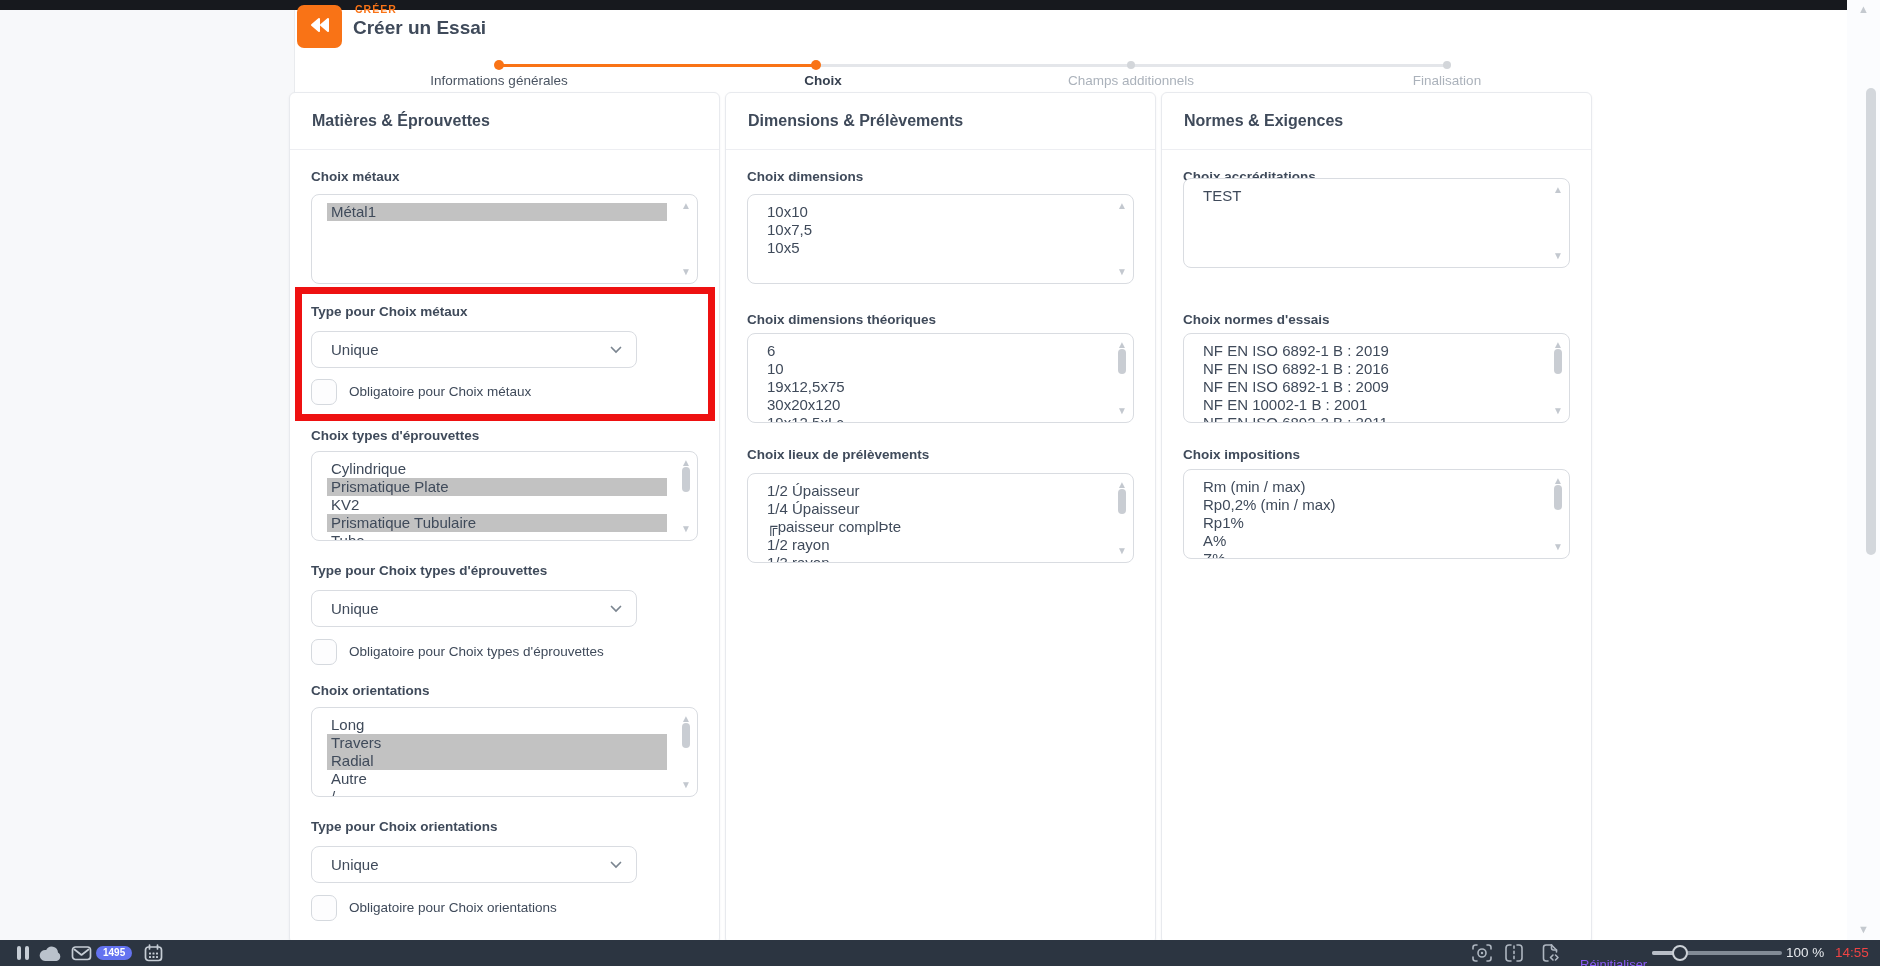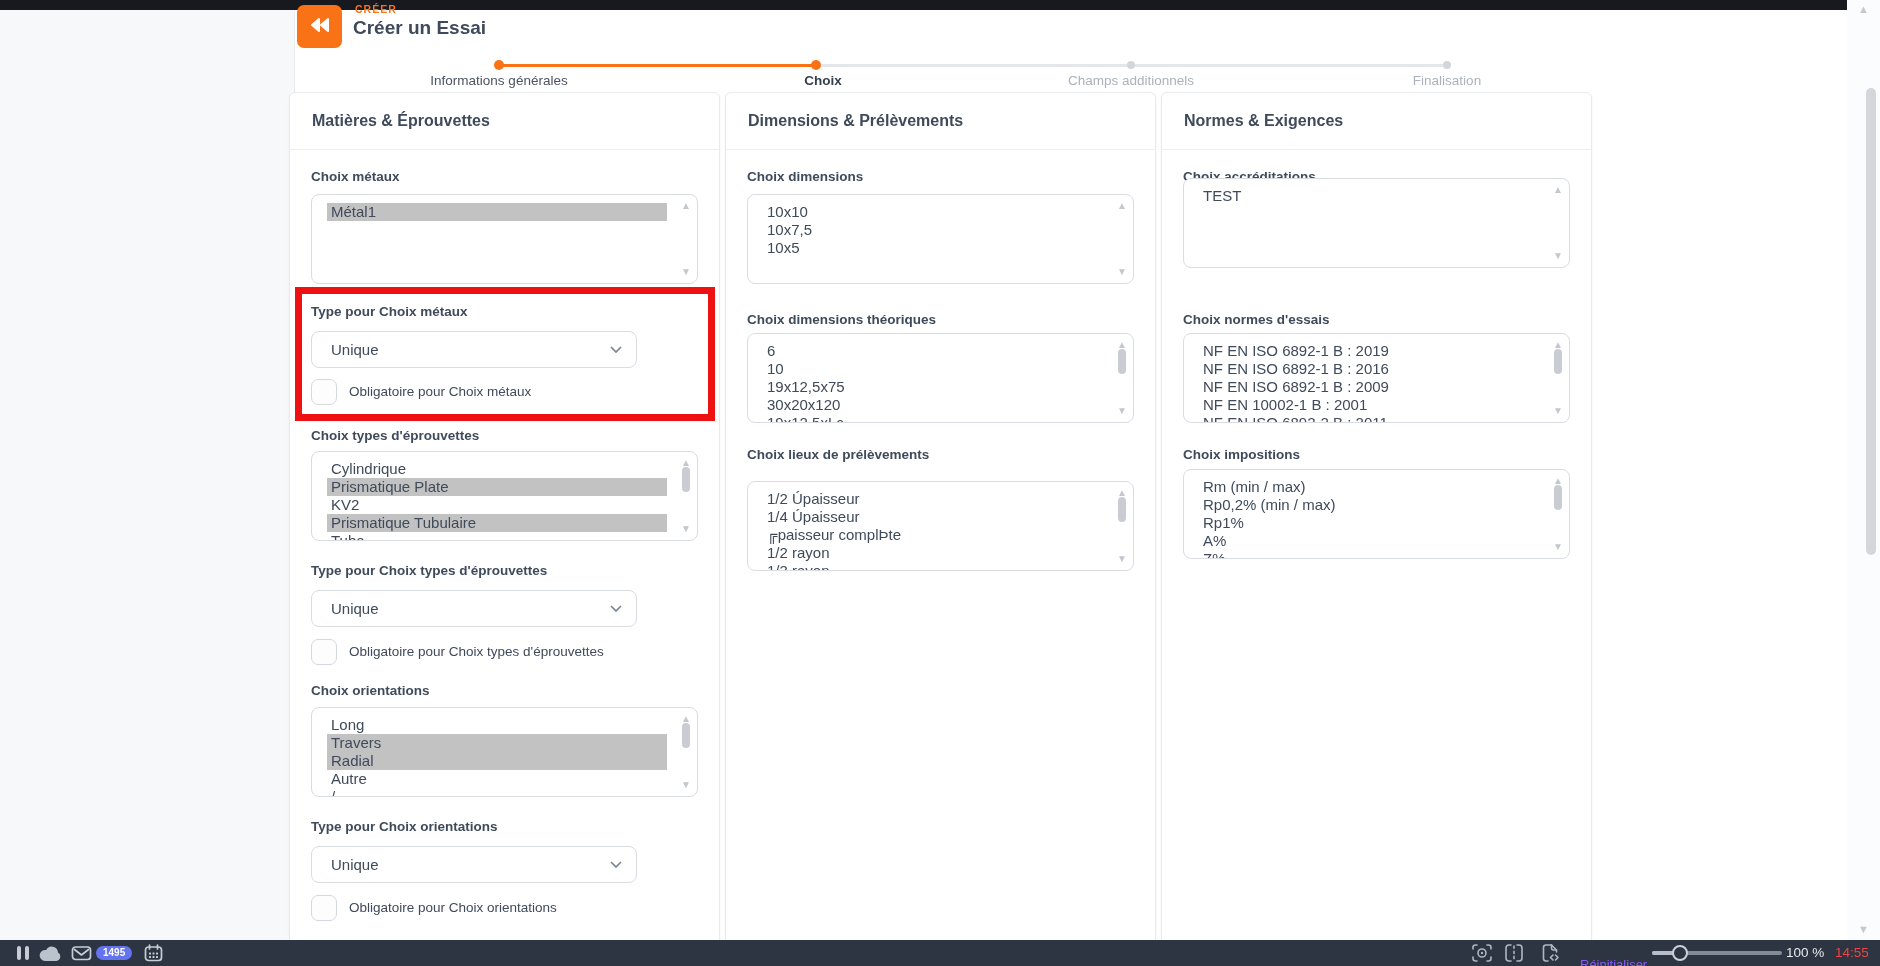--- a/index.html
+++ b/index.html
@@ -170,21 +170,21 @@
     <div class="lrow">10</div>
     <div class="lrow">19x12,5x75</div>
     <div class="lrow">30x20x120</div>
     <div class="lrow">19x12,5xLc</div>
     <span class="sb-up">▲</span>
     <span class="sb-th"></span>
     <span class="sb-dn">▼</span>
   </div>
 
   <div class="flabel" style="top:354px;">Choix lieux de prélèvements</div>
-  <div class="listbox" style="top:388px;">
+  <div class="listbox" style="top:380px;">
     <div class="lrow">1/2 Úpaisseur</div>
     <div class="lrow">1/4 Úpaisseur</div>
     <div class="lrow">╔paisseur complÞte</div>
     <div class="lrow">1/2 rayon</div>
     <div class="lrow">1/3 rayon</div>
     <span class="sb-up">▲</span>
     <span class="sb-th"></span>
     <span class="sb-dn">▼</span>
   </div>
 </div>

